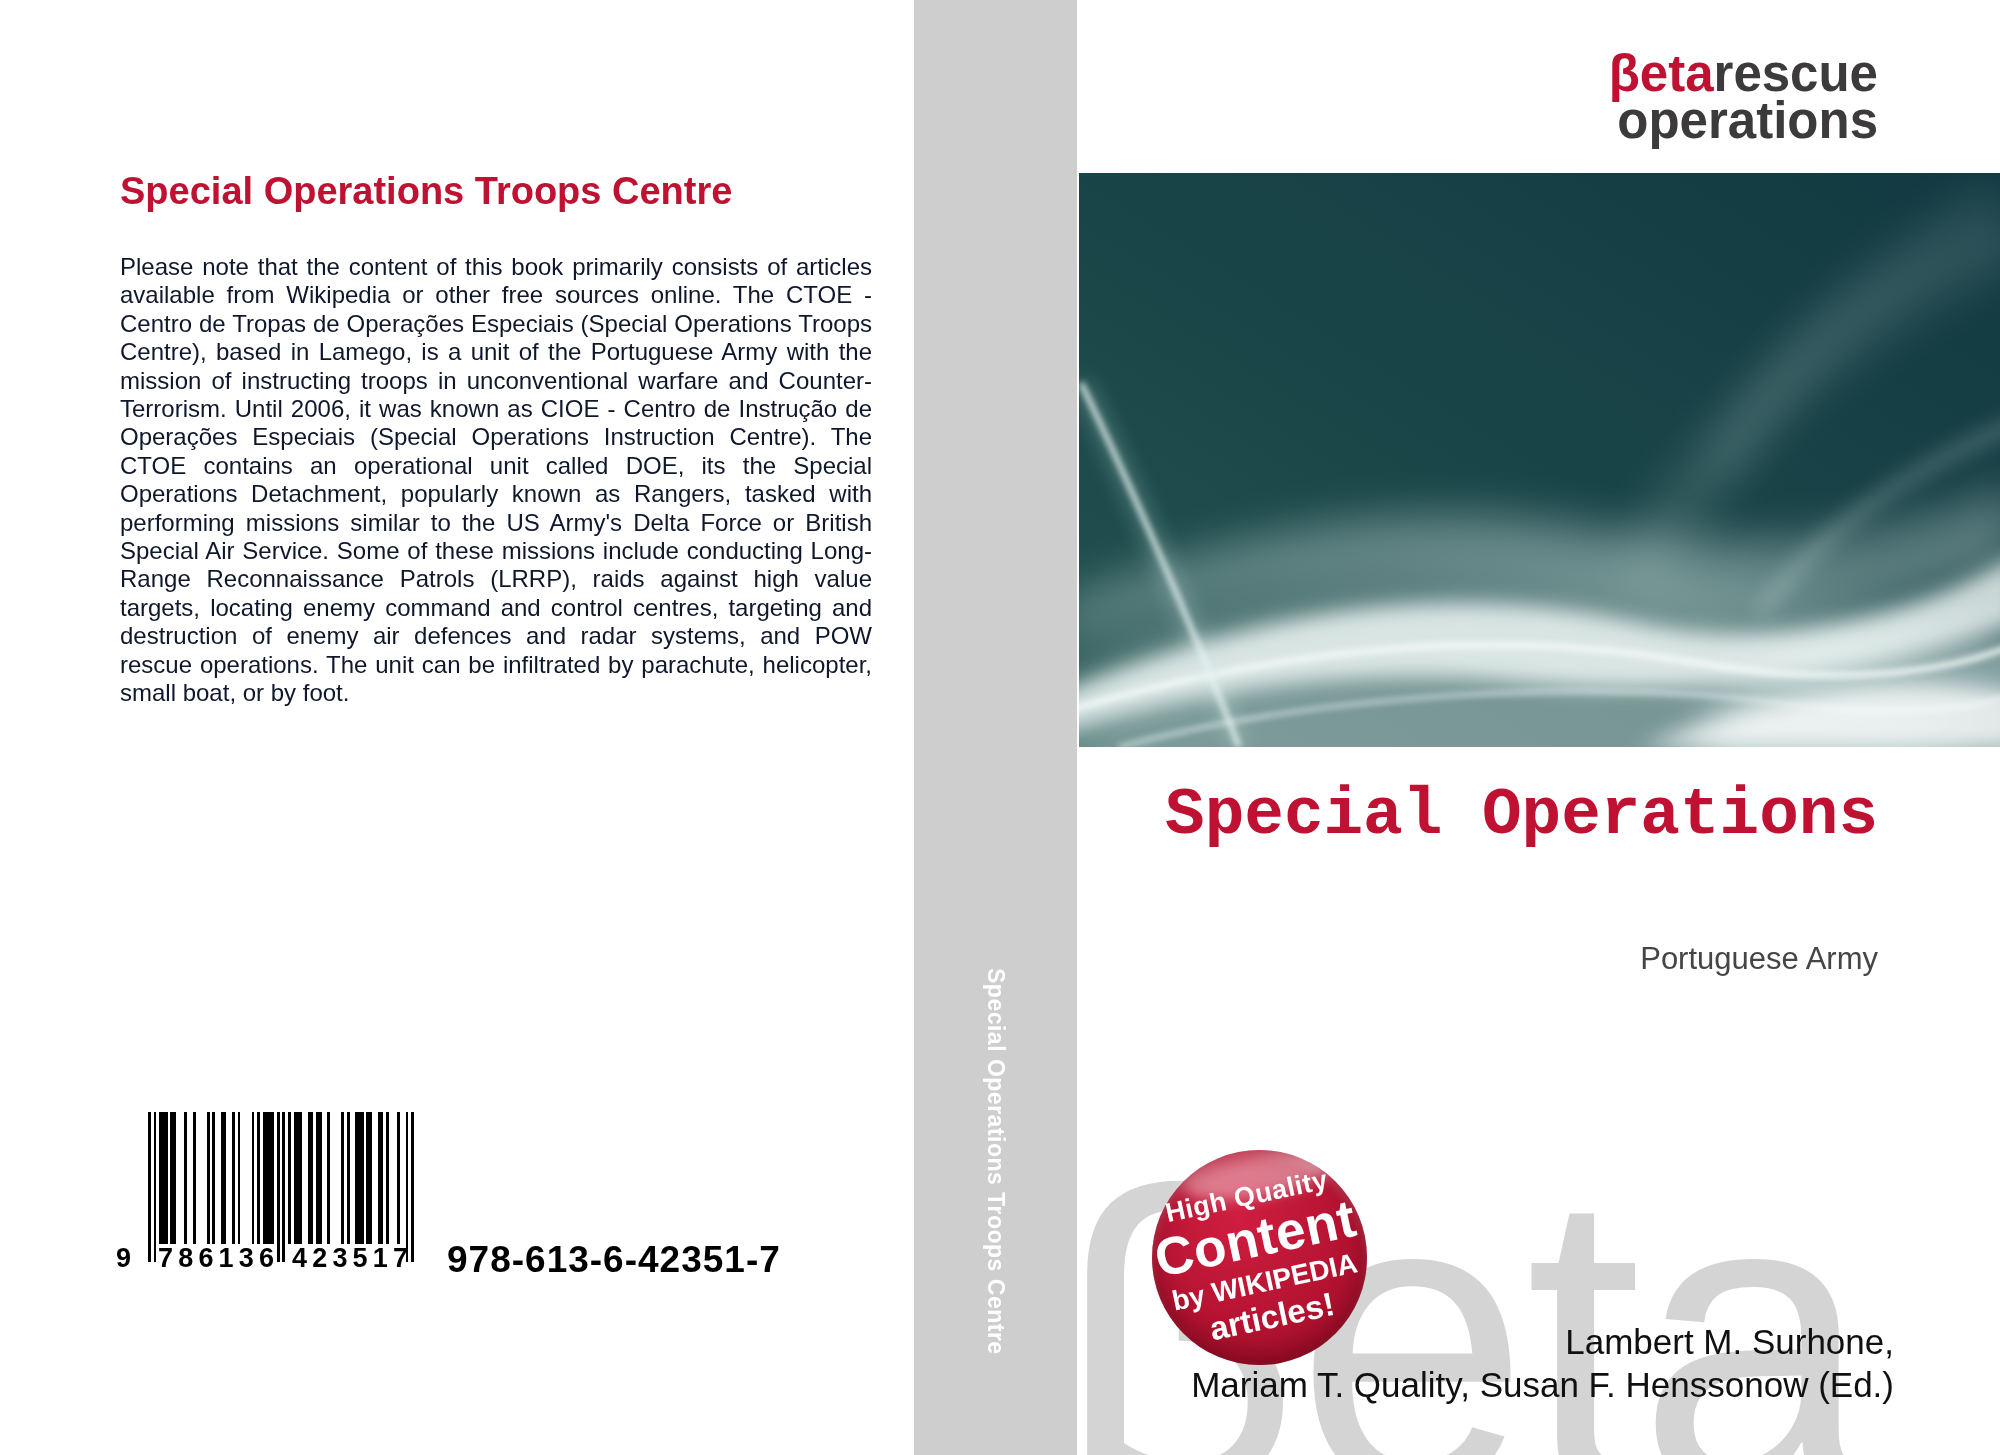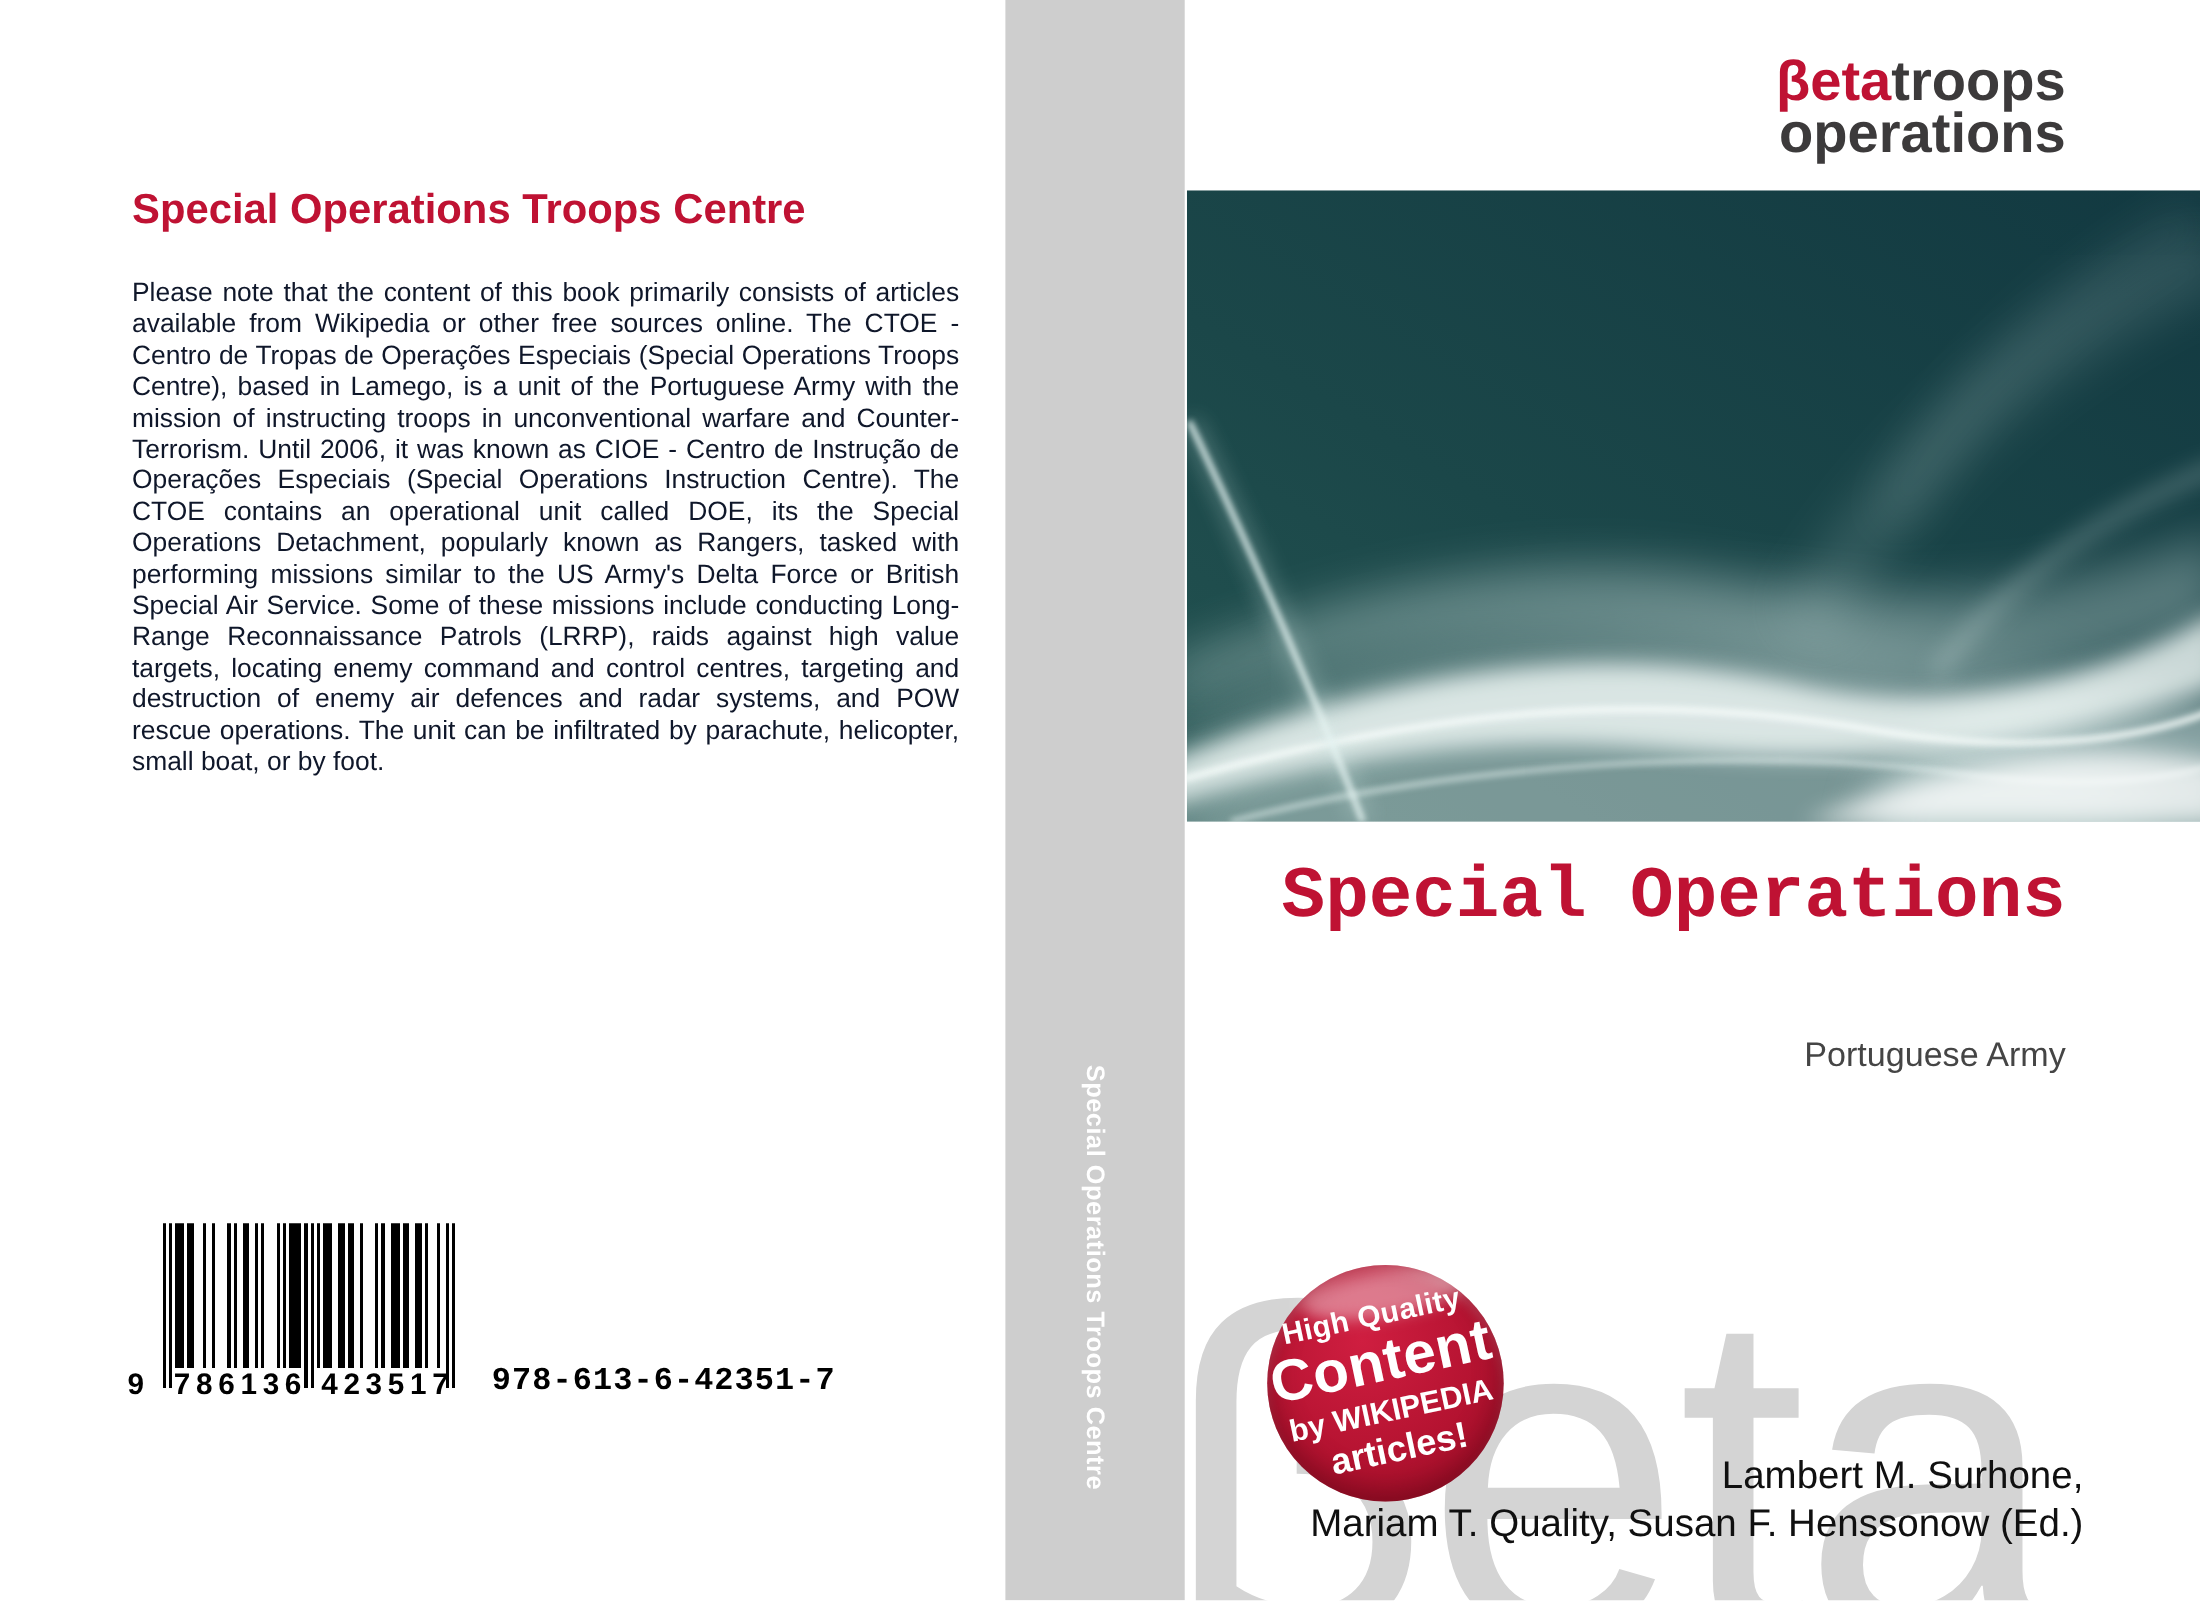--- a/index.html
+++ b/index.html
@@ -18,21 +18,21 @@
     font-size:24px;line-height:28.4px;color:#0f172a;
     text-align:justify;text-justify:inter-word;
   }
   .barcode-wrap{position:absolute;left:148px;top:1112px;width:270px;height:170px;}
   .barcode-digits{position:absolute;top:131px;font-size:27px;font-weight:bold;color:#000;}
   .bd-9{left:-32px;}
   .bd-g1{left:10px;width:116px;display:flex;justify-content:space-between;}
   .bd-g2{left:144px;width:116px;display:flex;justify-content:space-between;}
   .isbn-text{
     position:absolute;left:447px;top:1239px;
-    font-size:29px;font-weight:bold;color:#000;letter-spacing:1px;font-family:Liberation Mono, monospace;
+    font-size:37px;font-weight:bold;color:#000;letter-spacing:1px;
   }
   
   .spine{position:absolute;left:914px;top:0;width:163px;height:1455px;background:#cecece;}
   .spine-title{
     position:absolute;left:50%;transform:translateX(-50%);top:968px;
     writing-mode:vertical-rl;text-orientation:mixed;
     font-size:23px;font-weight:bold;color:#ffffff;letter-spacing:.5px;white-space:nowrap;
   }
   .logo{
     position:absolute;right:122px;top:50px;text-align:right;
@@ -151,21 +151,21 @@
         <span>7</span>
       </div>
   </div>
   <div class="isbn-text">978-613-6-42351-7</div>
 
   <div class="spine">
     <div class="spine-title">Special Operations Troops Centre</div>
   </div>
 
   <div class="logo">
-    <div><span class="red">βeta</span><span>troops</span></div>
+    <div><span class="red">βeta</span><span>rescue</span></div>
     <div>operations</div>
   </div>
 
   <svg class="cover-art" viewBox="0 0 921 574" preserveAspectRatio="none">
     <defs>
       <linearGradient id="teal-bg" x1="0" y1="1" x2="1" y2="0">
         <stop offset="0" stop-color="#235351"></stop>
         <stop offset="0.4" stop-color="#1b4749"></stop>
         <stop offset="1" stop-color="#123941"></stop>
       </linearGradient>

